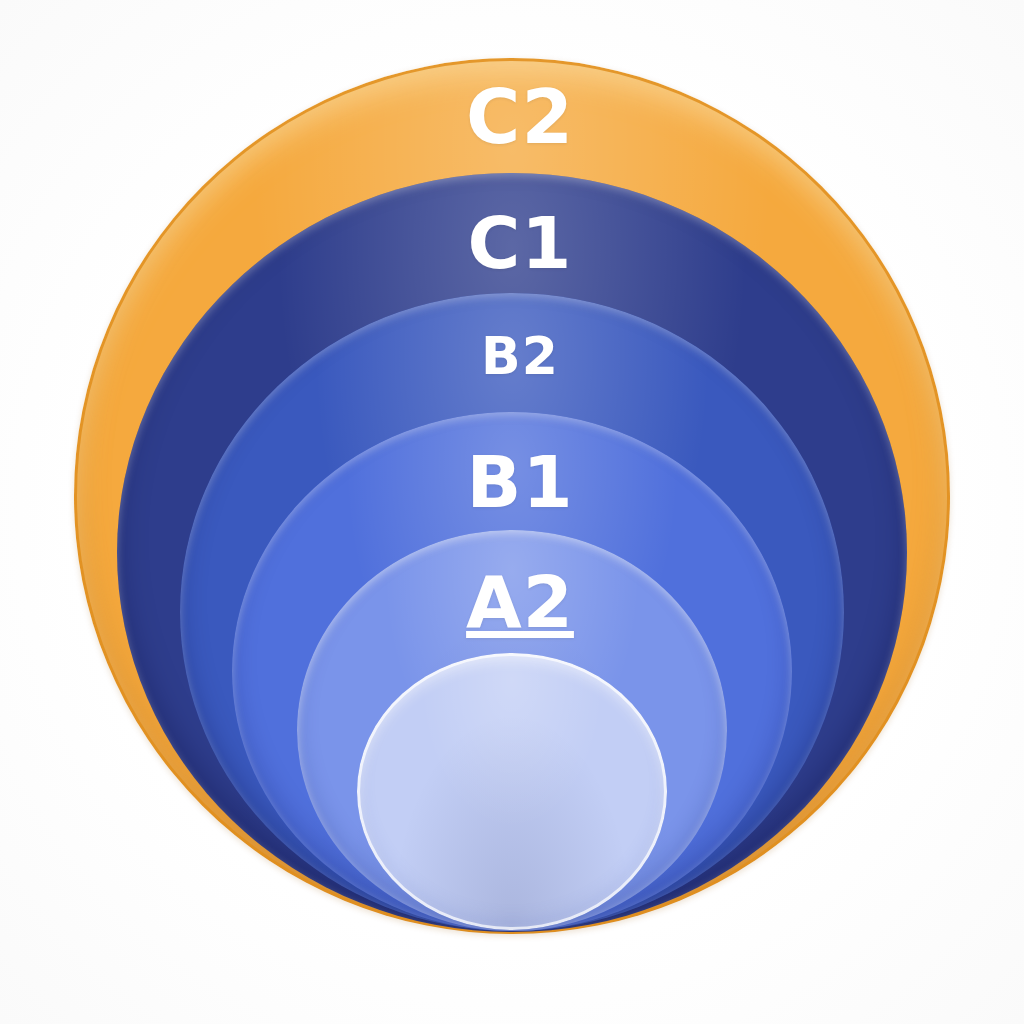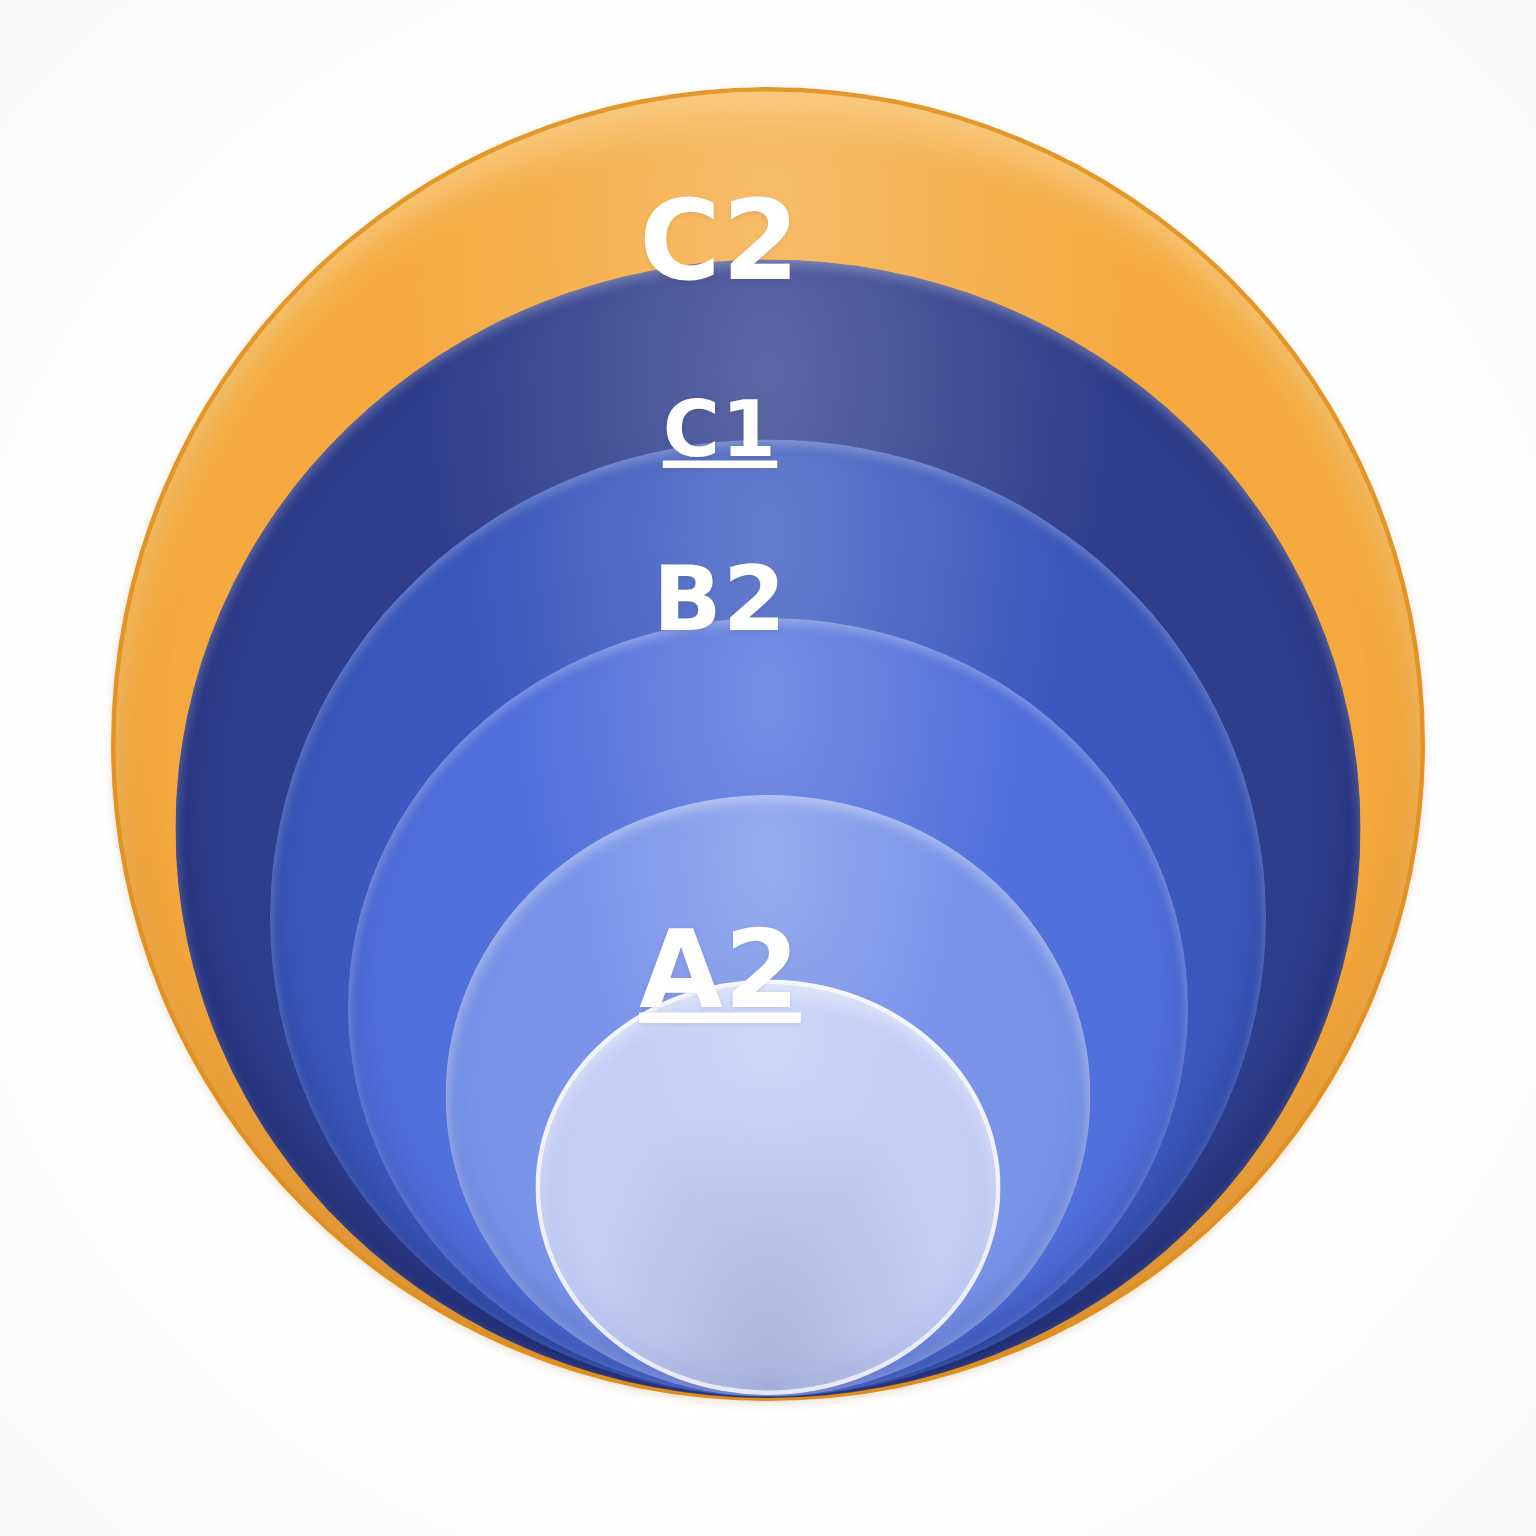--- a/index.html
+++ b/index.html
@@ -44,47 +44,47 @@
   .a2 { left: 297px; top: 530px; width: 430px; height: 401px;
         box-shadow: inset 0 3px 10px rgba(255,255,255,0.50),
                     inset 0 -10px 22px rgba(20,35,110,0.20); }
   .a1 { left: 357px; top: 653px; width: 310px; height: 277px;
         box-shadow: inset 0 0 0 3px rgba(255,255,255,0.70),
                     inset 0 6px 14px rgba(255,255,255,0.60),
                     inset 0 -8px 18px rgba(90,110,190,0.18); }
 
   .label {
     position: absolute;
-    left: 480px;
+    left: 520px;
     transform: translate(-50%, -50%);
     color: #ffffff;
     font-weight: bold;
     letter-spacing: 1px;
     text-shadow: 0 1px 3px rgba(40,40,40,0.10);
     white-space: nowrap;
     user-select: none;
-    margin-top: 44px;
   }
   .l-c2 { top: 117px; font-size: 74px; }
-  .l-c1 { top: 243px; font-size: 52px; text-decoration: underline; }
-  .l-b2 { top: 356px; font-size: 60px; }
+  .l-c1 { top: 243px; font-size: 72px; }
+  .l-b2 { top: 356px; font-size: 52px; }
   .l-b1 { top: 482px; font-size: 72px; }
   .l-a2 { top: 602px; font-size: 72px; text-decoration: underline; }
   .l-a1 { top: 792px; font-size: 84px; }
 </style>
 </head>
 <body>
 
 <div class="canvas">
 
   <div class="circle c2" style="background-color: rgb(245, 169, 62);"></div>
   <div class="circle c1" style="background-color: rgb(46, 61, 140);"></div>
   <div class="circle b2" style="background-color: rgb(58, 89, 190);"></div>
   <div class="circle b1" style="background-color: rgb(80, 112, 220);"></div>
   <div class="circle a2" style="background-color: rgb(122, 148, 234);"></div>
   <div class="circle a1" style="background-color: rgb(194, 206, 245);"></div>
 
   <div class="label l-c2">C2</div>
   <div class="label l-c1">C1</div>
   <div class="label l-b2">B2</div>
+  <div class="label l-b1">B1</div>
   <div class="label l-a2">A2</div>
 
 </div>
 
 </body></html>

